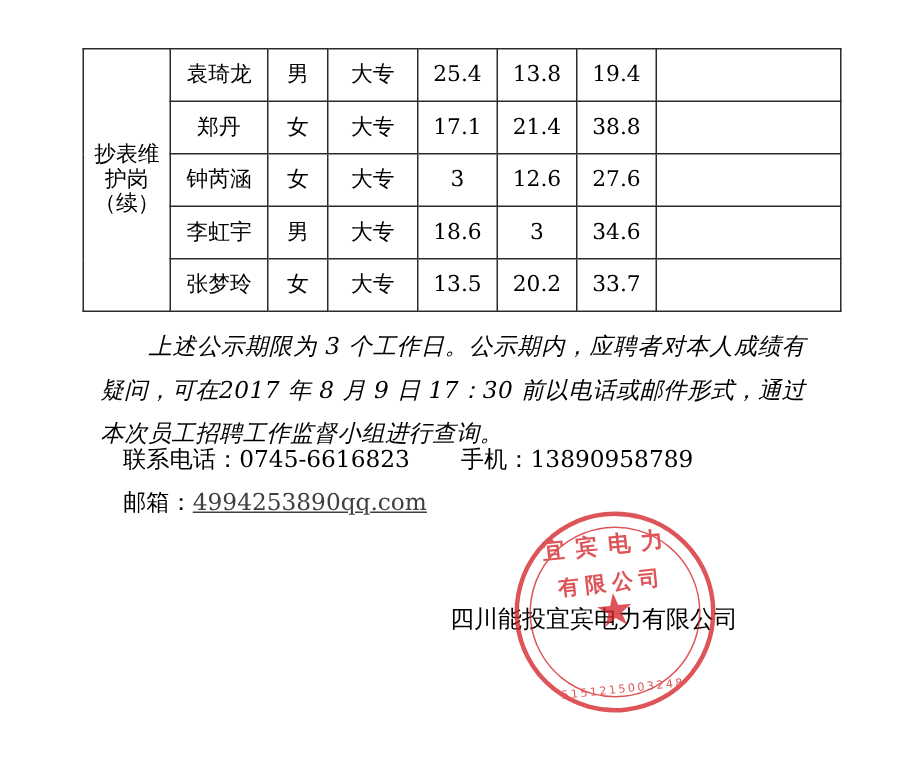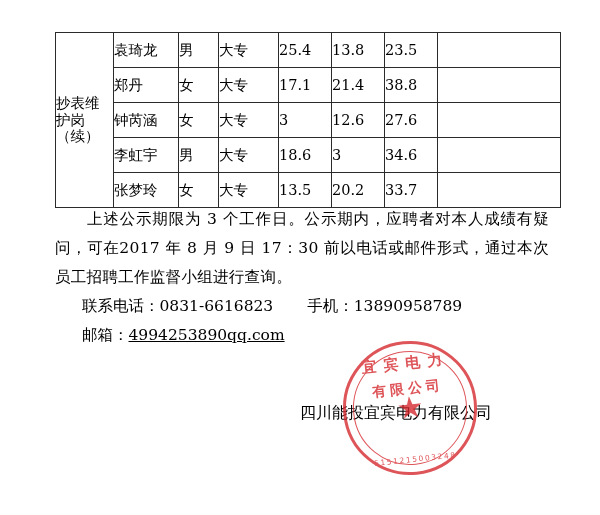--- a/index.html
+++ b/index.html
@@ -27,20 +27,21 @@
   table.results {
     position: absolute;
     left: 55px;
     top: 32px;
     border-collapse: collapse;
     table-layout: fixed;
   }
   table.results td {
     border: 1px solid #2b2b2b;
     height: 34px;
+    text-align: center;
     vertical-align: middle;
     font-size: 14.5px;
     font-family: "DejaVu Serif", "Liberation Serif", serif;
     padding: 0;
     line-height: 1.15;
   }
   .col-group { width: 57px; }
   .col-name  { width: 64px; }
   .col-sex   { width: 39px; }
   .col-edu   { width: 59px; margin-left: 15px; }
@@ -57,38 +58,39 @@
     position: absolute;
     left: 55px;
     top: 205px;
     width: 494px;
     font-family: "DejaVu Serif", "Liberation Serif", serif;
     font-size: 15.5px;
     line-height: 29px;
     letter-spacing: 0.3px;
   }
   .body-text p {
-    margin: 0;
+    margin: 12px;
     text-align: justify;
+    font-style: italic;
   }
   .indent { text-indent: 32px; }
 
   .contact-block {
     position: absolute;
     left: 82px;
     top: 292px;
     font-family: "DejaVu Serif", "Liberation Serif", serif;
     font-size: 15.5px;
     line-height: 29px;
   }
   .contact-row { white-space: nowrap; }
   .gap { display: inline-block; width: 34px; }
   .email-link {
     text-decoration: underline;
-    color: #000000;
+    color: #404040;
   }
 
   
   .signature {
     position: absolute;
     left: 300px;
     top: 370px;
     width: 250px;
     font-family: "DejaVu Serif", "Liberation Serif", serif;
     font-size: 16px;
@@ -174,21 +176,21 @@
         <td class="col-group group-cell" rowspan="5">
           <div>抄表维</div>
           <div>护岗</div>
           <div>（续）</div>
         </td>
         <td class="col-name">袁琦龙</td>
         <td class="col-sex">男</td>
         <td class="col-edu">大专</td>
         <td class="col-num">25.4</td>
         <td class="col-num">13.8</td>
-        <td class="col-num">23.5</td>
+        <td class="col-num">19.4</td>
         <td class="col-blank"></td>
       </tr>
       <tr>
         <td class="col-name">郑丹</td>
         <td class="col-sex">女</td>
         <td class="col-edu">大专</td>
         <td class="col-num">17.1</td>
         <td class="col-num">21.4</td>
         <td class="col-num">38.8</td>
         <td class="col-blank"></td>
@@ -222,21 +224,21 @@
       </tr>
     </tbody>
   </table>
 
   <div class="body-text">
     <p class="indent">上述公示期限为 3 个工作日。公示期内，应聘者对本人成绩有疑问，可在2017 年 8 月 9 日 17：30 前以电话或邮件形式，通过本次员工招聘工作监督小组进行查询。</p>
   </div>
 
   <div class="contact-block">
     <div class="contact-row">
-      <span>联系电话：</span><span>0831-6616823</span><span class="gap"></span><span>手机：</span><span>13890958789</span>
+      <span>联系电话：</span><span>0745-6616823</span><span class="gap"></span><span>手机：</span><span>13890958789</span>
     </div>
     <div class="contact-row">
       <span>邮箱：</span><span class="email-link">4994253890qq.com</span>
     </div>
   </div>
 
   <div class="signature">
     <div>四川能投宜宾电力有限公司</div>
   </div>
 

